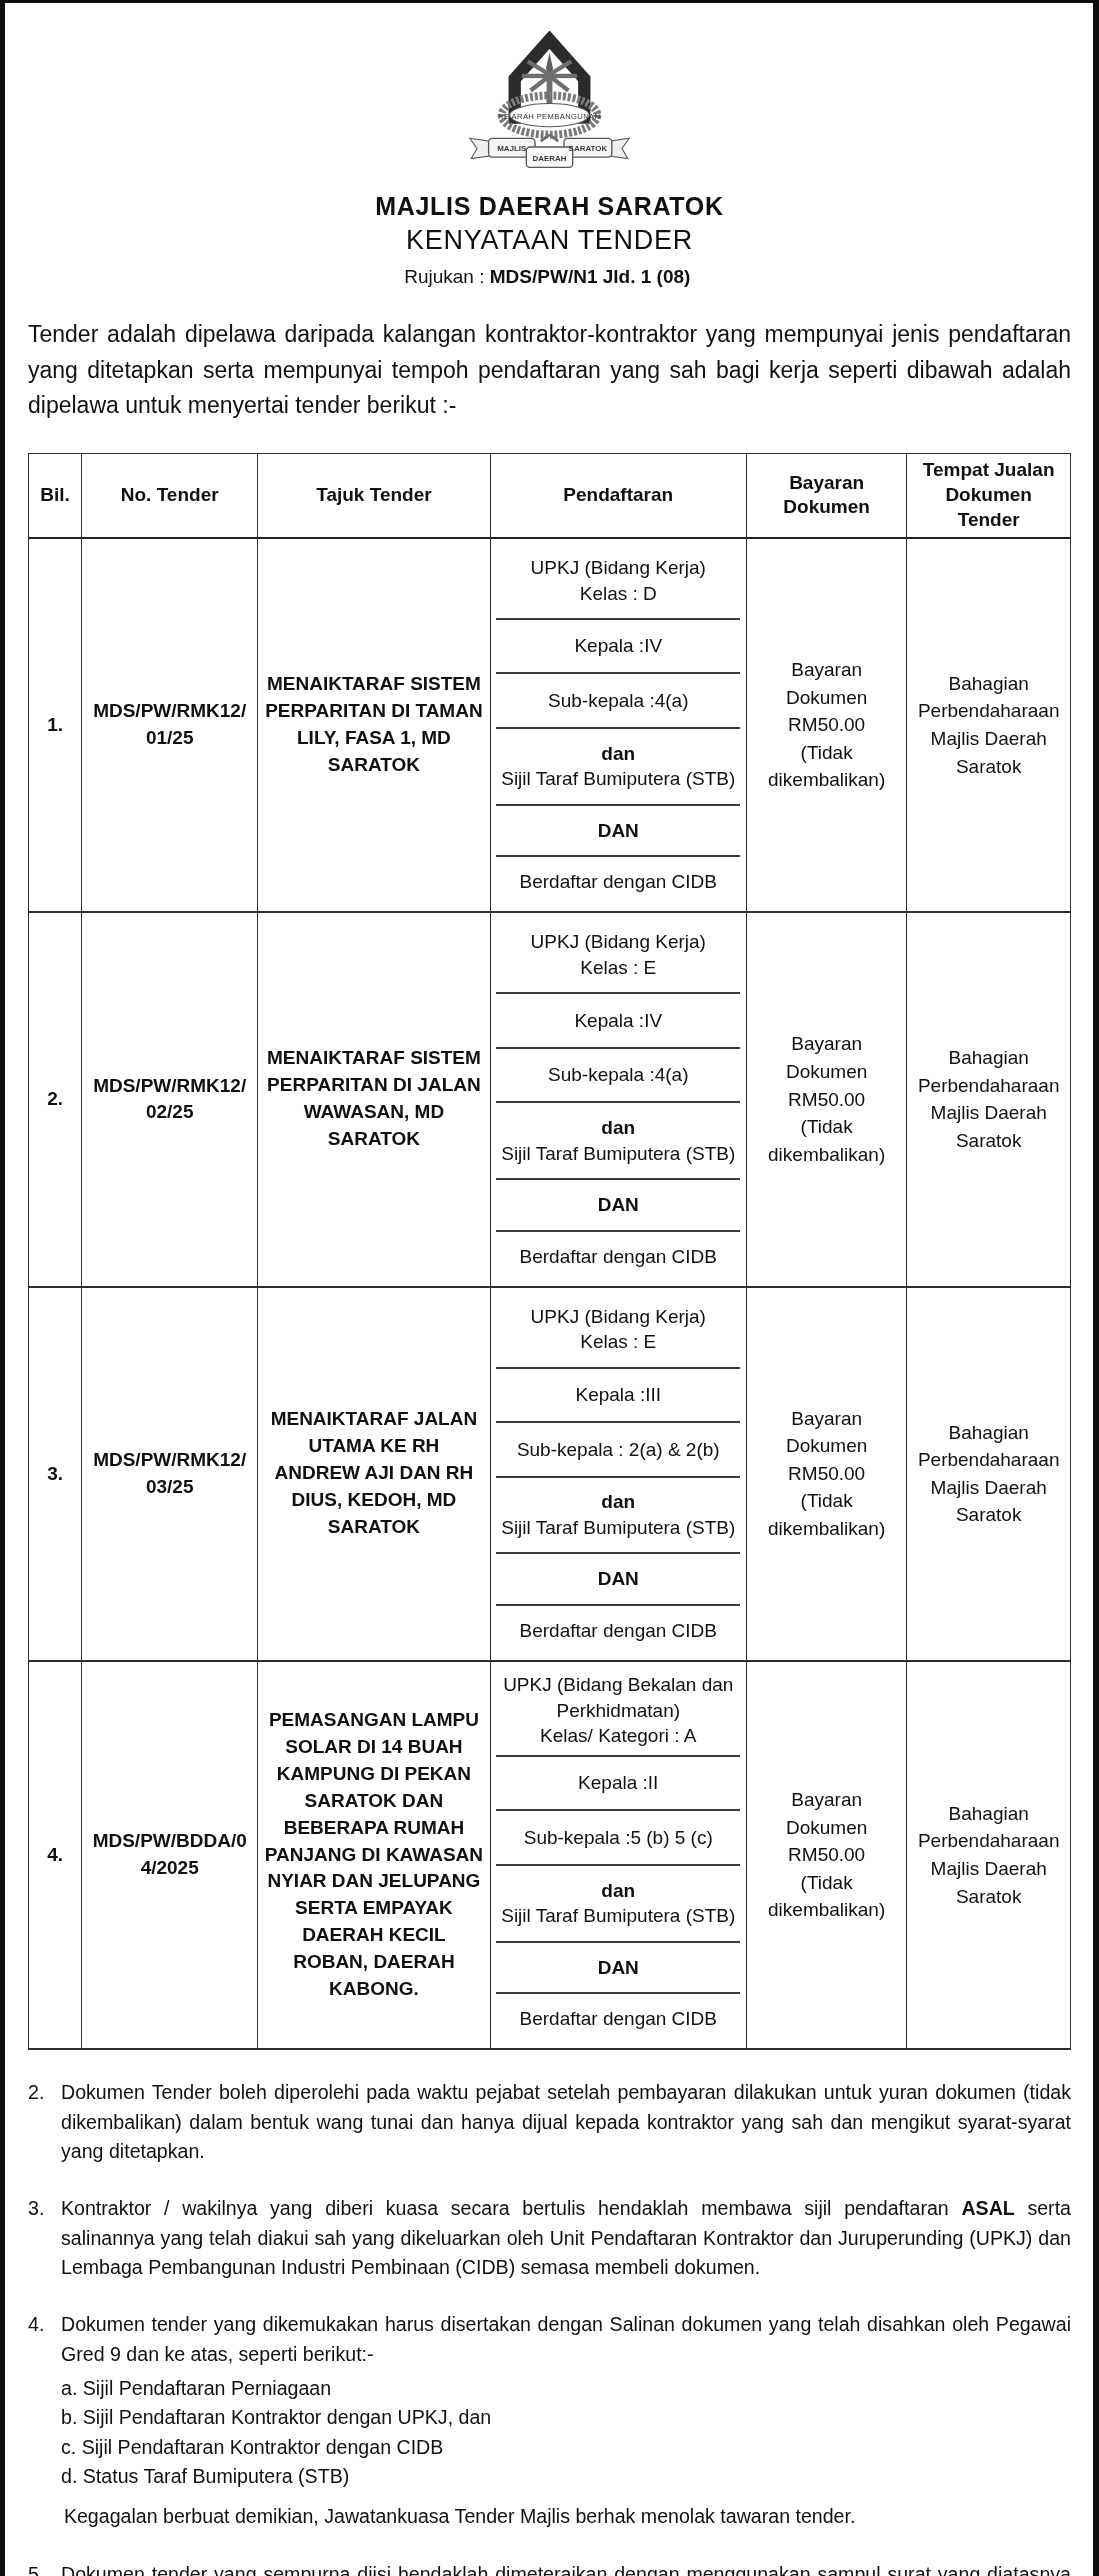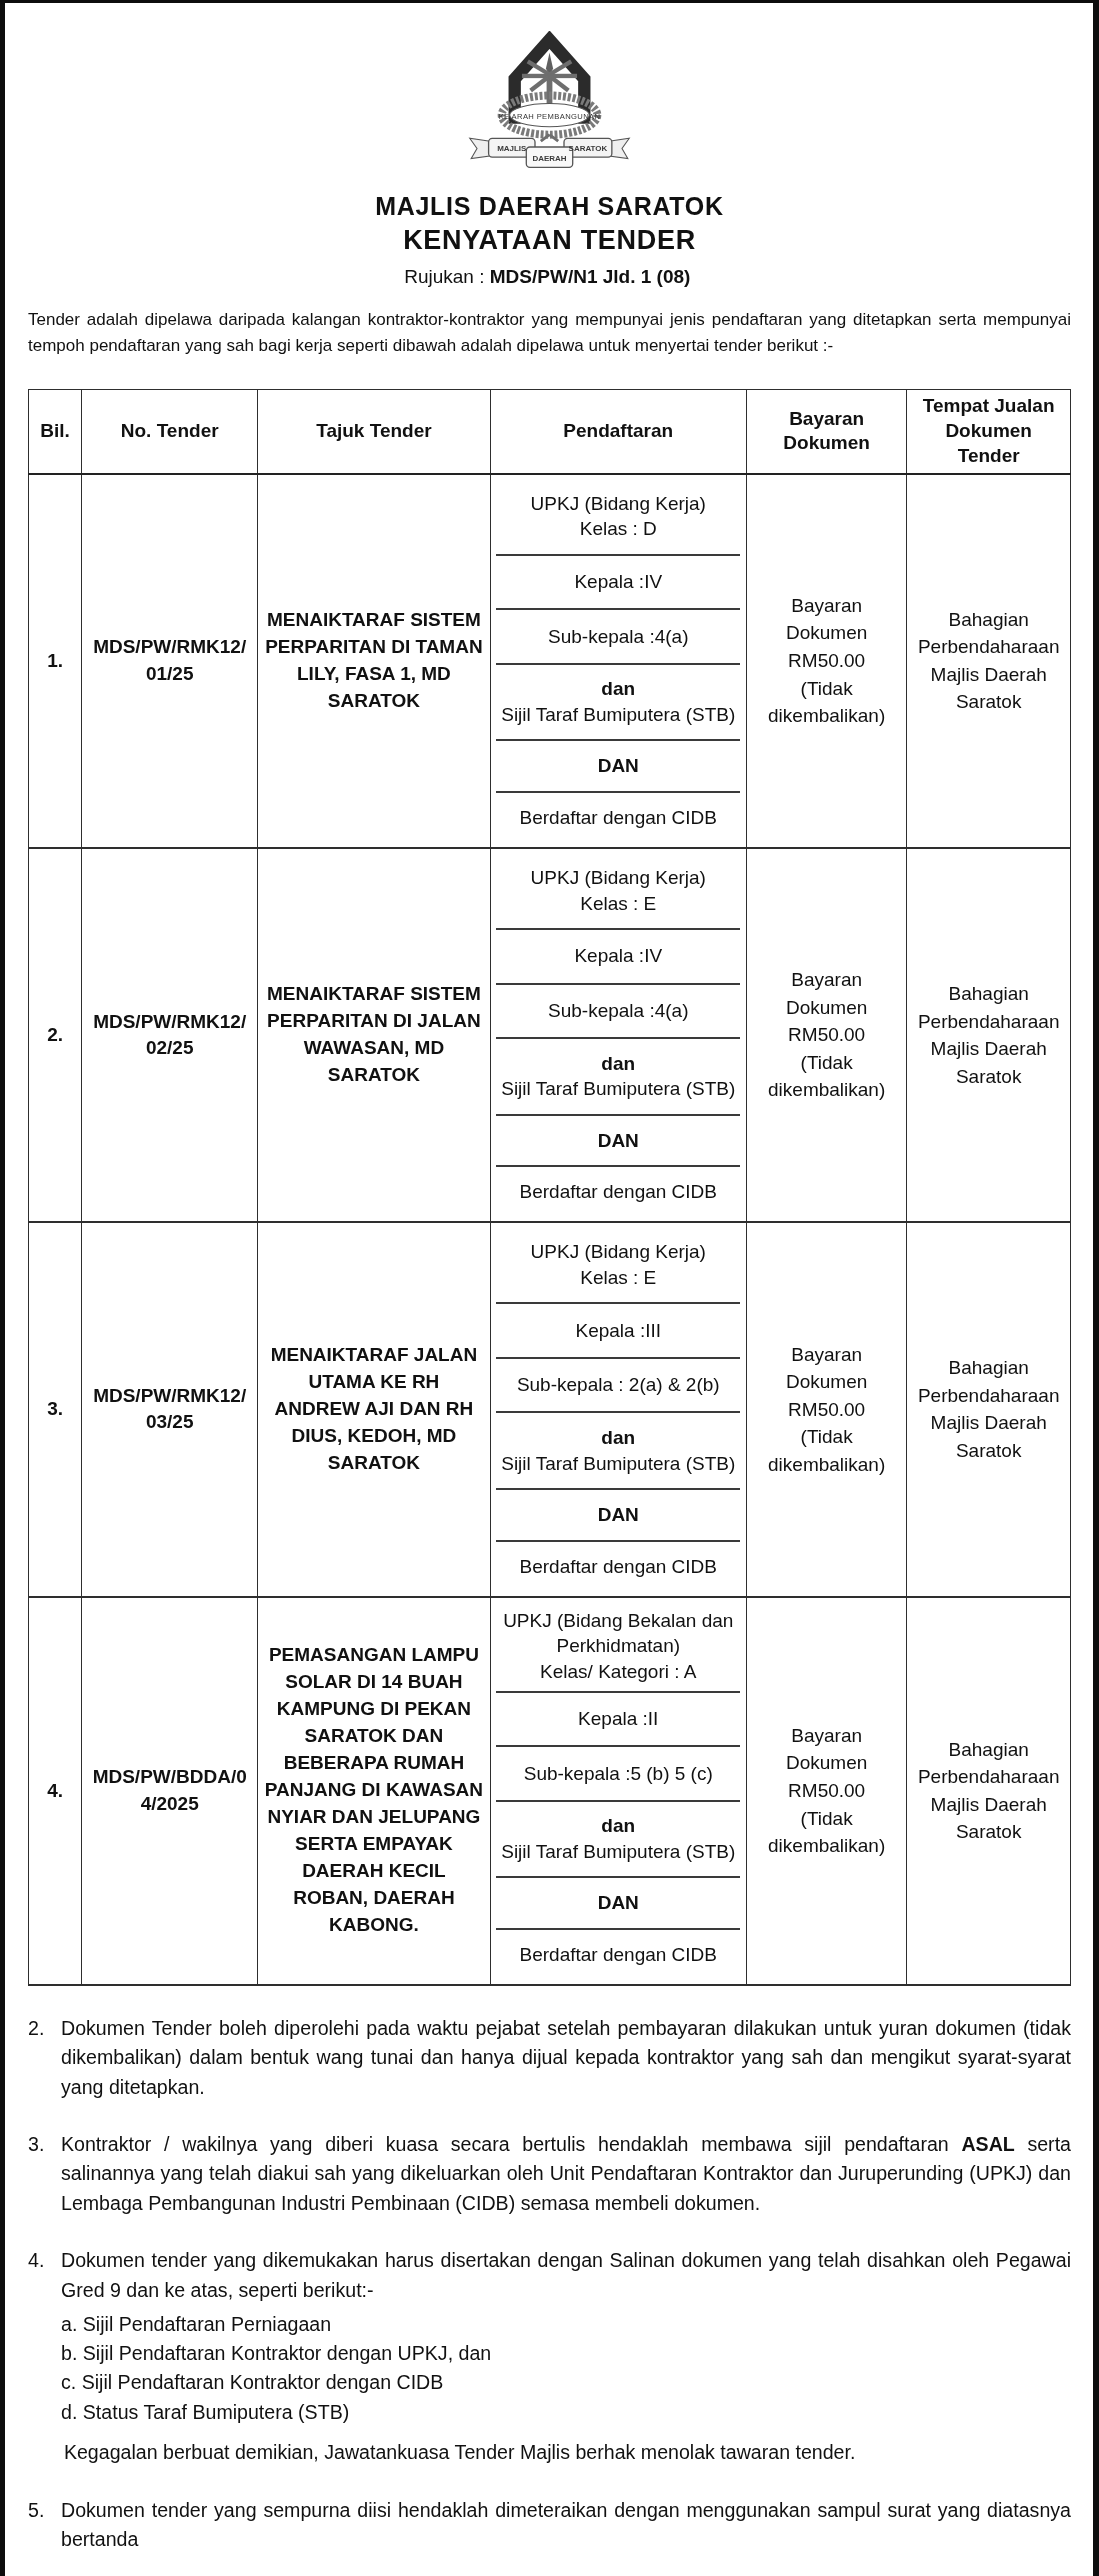--- a/index.html
+++ b/index.html
@@ -18,28 +18,28 @@
     border-bottom:6.5px solid #0d0d0d;
     background:#fff;
     padding:26px 22px 22px 23px;
   }
   
   .logo-wrap{text-align:center;margin-top:1.5px;}
   .title1{
     text-align:center;font-weight:bold;font-size:25px;letter-spacing:0.7px;margin-top:14px;
   }
   .title2{
-    text-align:center;font-weight:bold;font-size:27px;letter-spacing:0.7px;margin-top:4.4px;
+    text-align:center;font-weight:normal;font-size:27px;letter-spacing:0.7px;margin-top:4.4px;
   }
   .refline{
     text-align:center;font-size:19px;margin-top:10.2px;padding-right:4.4px;
   }
   .refline .refval{font-weight:bold;}
   .intro{
-    font-size:17px;line-height:1.55;text-align:justify;margin-top:19px;
+    font-size:23px;line-height:1.55;text-align:justify;margin-top:29px;
   }
   
   table.tender{
     width:100%;border-collapse:collapse;table-layout:fixed;margin-top:29px;
   }
   table.tender col.c-bil{width:5.1%;}
   table.tender col.c-no{width:16.9%;}
   table.tender col.c-tajuk{width:22.3%;}
   table.tender col.c-pend{width:24.6%;}
   table.tender col.c-bayar{width:15.4%;}

